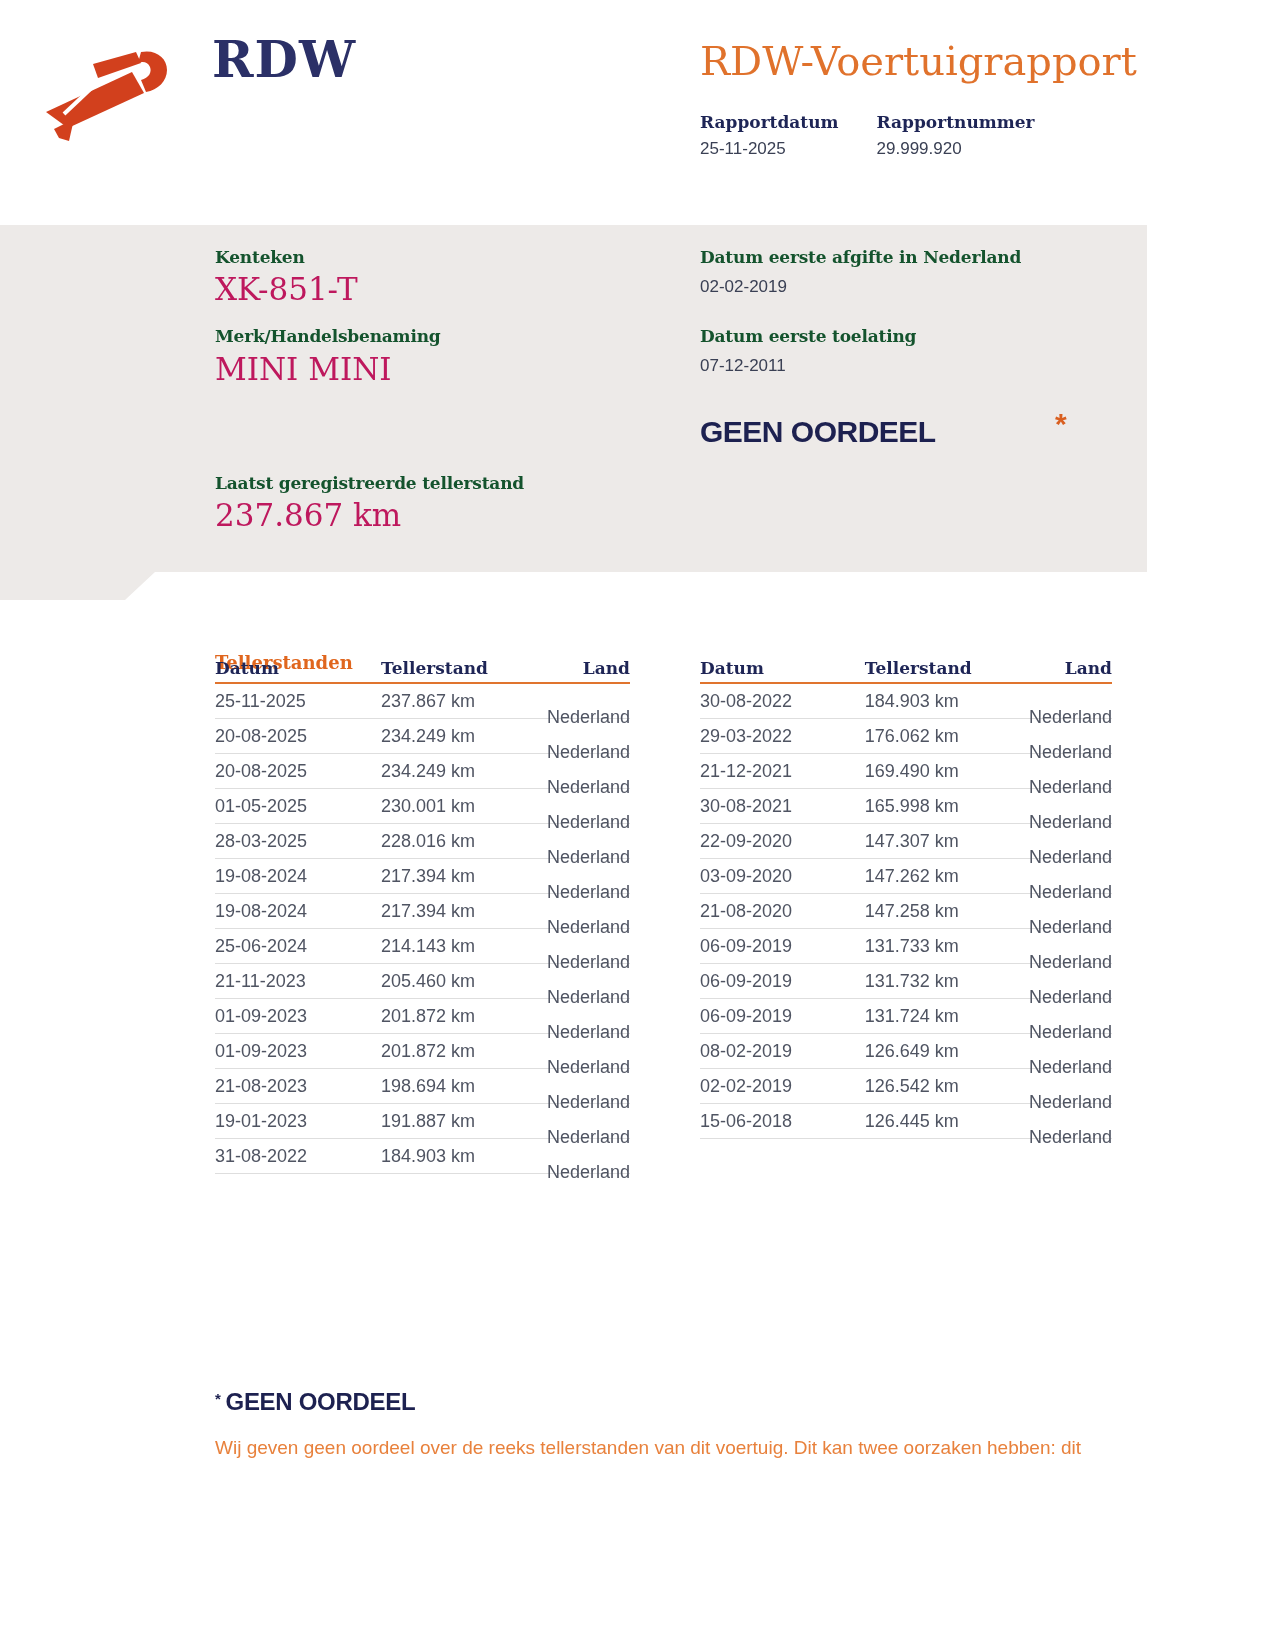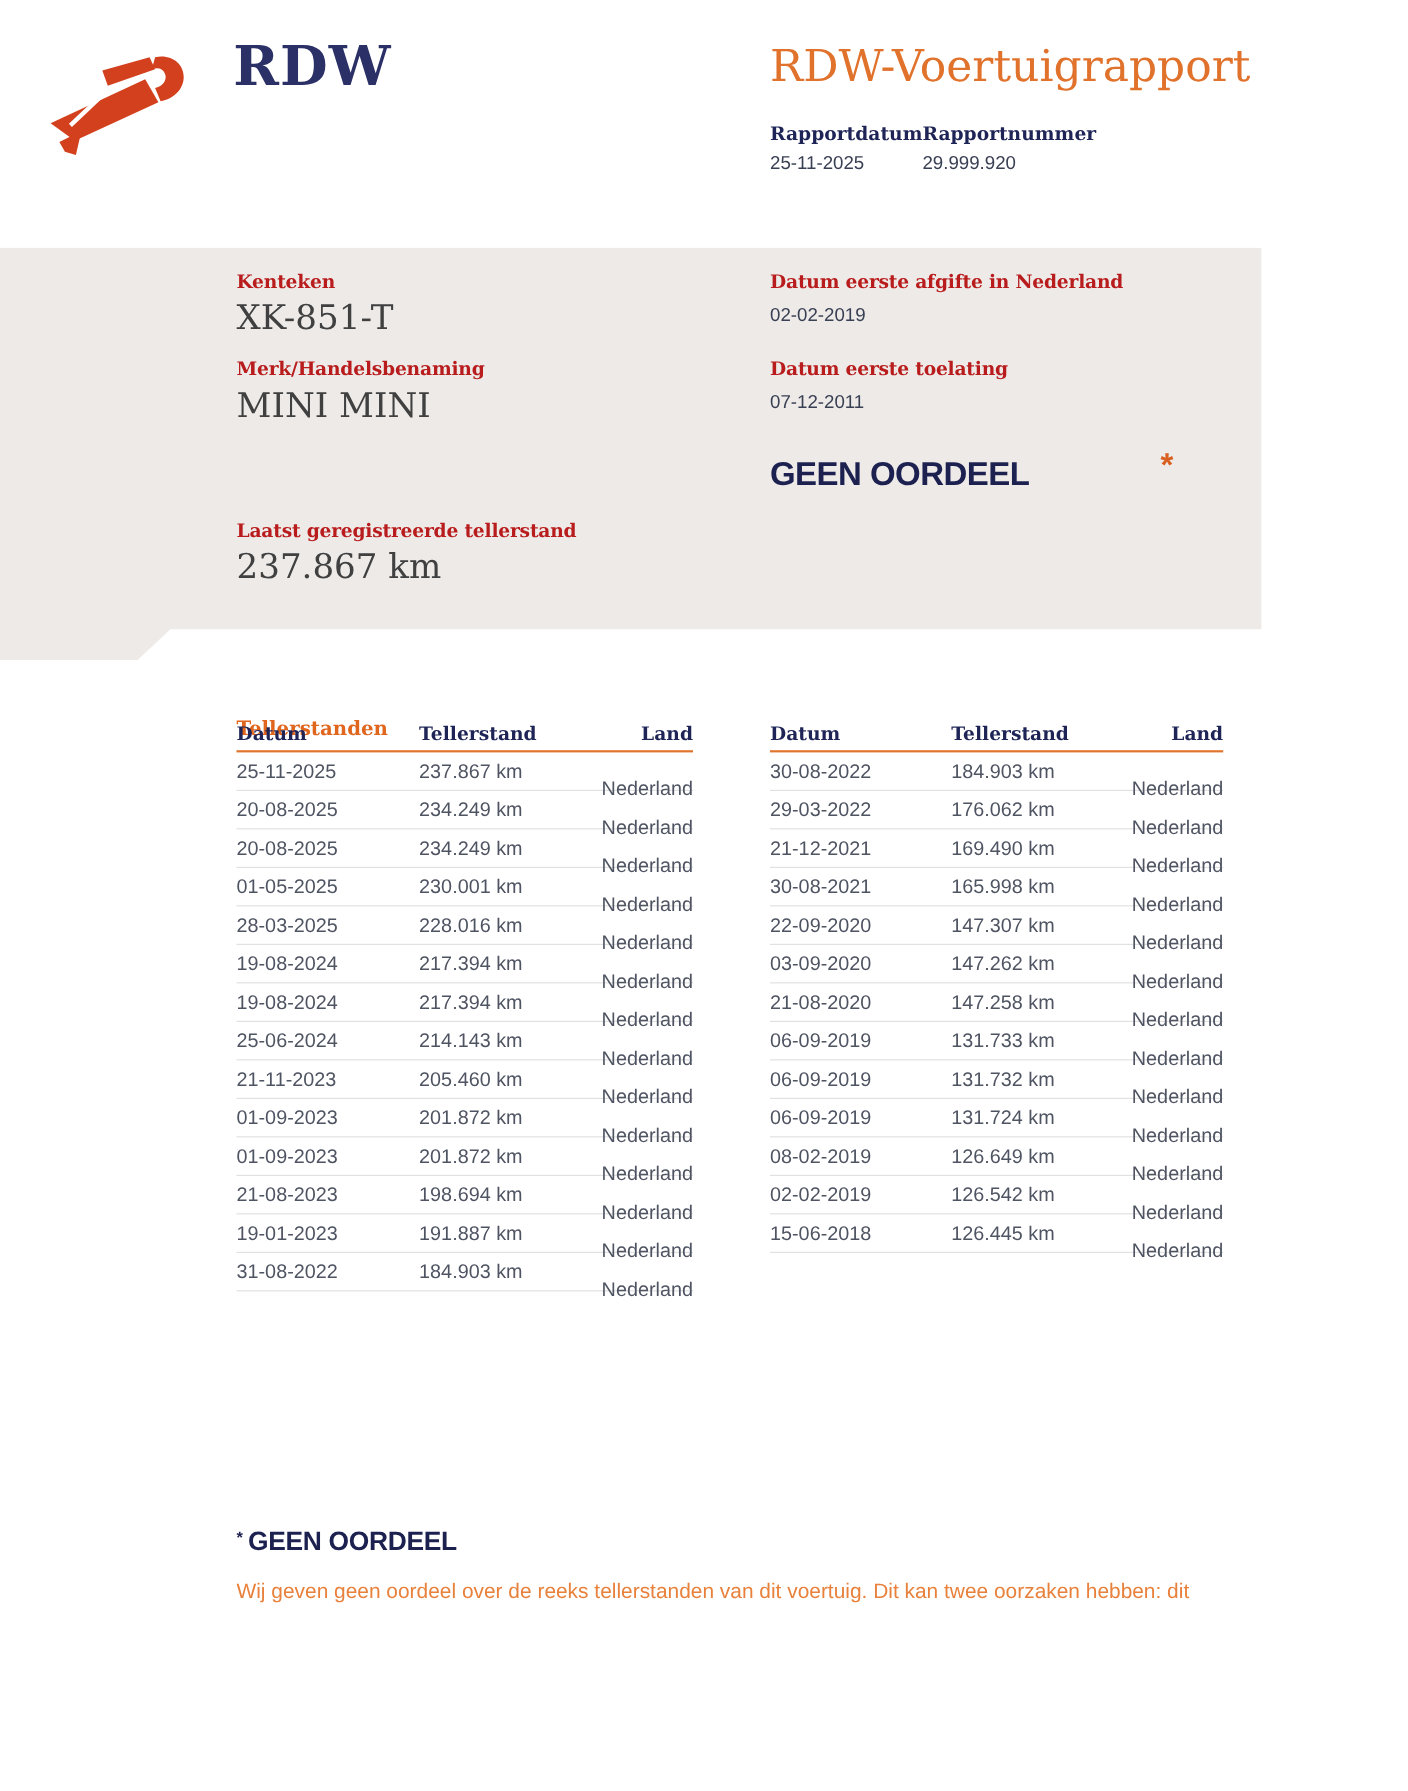--- a/index.html
+++ b/index.html
@@ -5,31 +5,31 @@
   html,body{margin:0;padding:0;background:#ffffff;}
   .page{position:relative;width:1280px;height:1464px;background:#ffffff;overflow:hidden;
         font-family:"Liberation Sans", sans-serif;}
 
   
   .logo{position:absolute;left:38px;top:48px;width:160px;height:94px;}
   .wordmark{position:absolute;left:212px;top:30px;font-family:"DejaVu Serif", serif;
             font-size:50px;font-weight:600;color:#2b3067;letter-spacing:1px;}
   .doc-title{position:absolute;left:700px;top:38px;font-family:"DejaVu Serif", serif;
              font-size:40px;color:#e0722c;font-weight:500;white-space:nowrap;}
-  .meta{position:absolute;left:700px;top:112px;display:flex;align-items:center;}
+  .meta{position:absolute;left:700px;top:112px;display:flex;gap:38px;align-items:center;}
   .meta .label{font-family:"DejaVu Serif", serif;font-weight:700;font-size:17px;color:#1e2556;}
   .meta .value{margin-top:7px;font-size:17px;color:#3a4054;}
 
   
   .panel{position:absolute;left:0;top:225px;width:1147px;height:375px;background:#edeae8;
          clip-path:polygon(0 0,100% 0,100% 347px,155px 347px,125px 375px,0 375px);}
   .olabel{position:absolute;font-family:"DejaVu Serif", serif;font-weight:700;
-          font-size:17px;color:#b91c1c;letter-spacing:-0.2px;white-space:nowrap;}
+          font-size:17px;color:#14532d;letter-spacing:-0.2px;white-space:nowrap;}
   .serif-val{position:absolute;font-family:"DejaVu Serif", serif;font-size:31px;
-             color:#404040;white-space:nowrap;}
+             color:#be185d;white-space:nowrap;}
   .sans-val{position:absolute;font-size:17px;color:#3a4054;white-space:nowrap;}
   .verdict{position:absolute;left:700px;top:190px;font-size:30px;font-weight:800;
            color:#1d2150;letter-spacing:-0.5px;white-space:nowrap;}
   .verdict-star{position:absolute;left:1055px;top:182px;font-size:30px;font-weight:700;color:#d95f20;}
 
   
   .tables-title{position:absolute;left:215px;top:652px;font-family:"DejaVu Serif", serif;
                 font-weight:700;font-size:18px;color:#e0661e;}
   .mtable{position:absolute;top:648px;width:415px;}
   .mtable.left{left:215px;}

